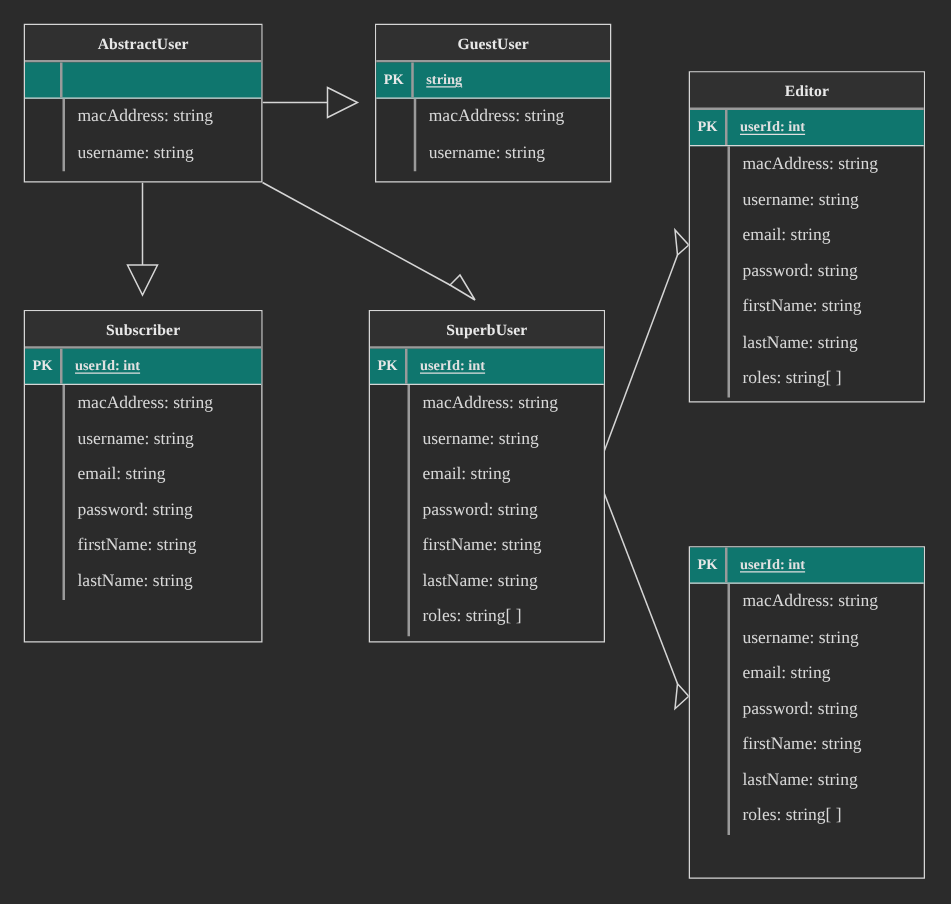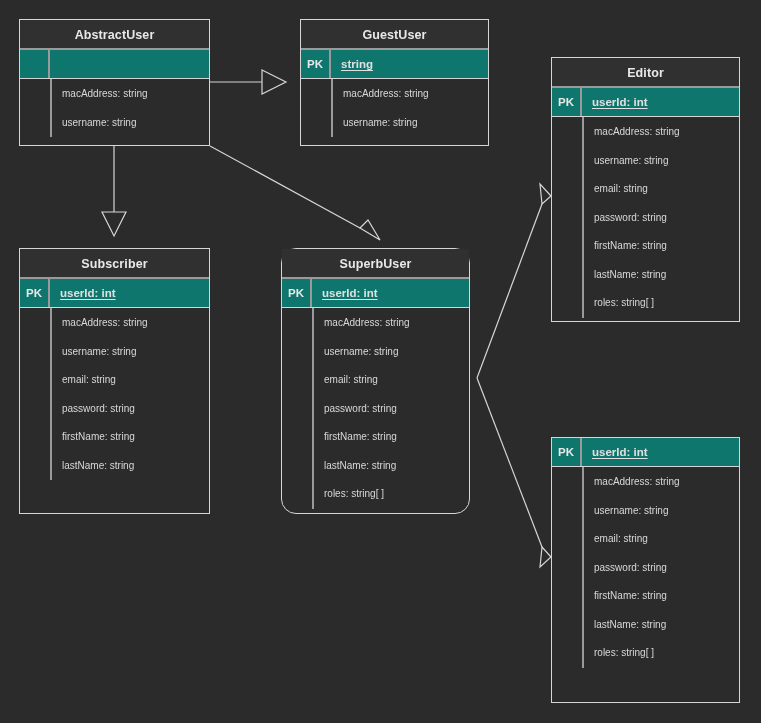--- a/index.html
+++ b/index.html
@@ -6,21 +6,21 @@
   html, body {
     margin: 0;
     padding: 0;
     background: #2b2b2b;
   }
   #canvas {
     position: relative;
     width: 761px;
     height: 723px;
     background: #2b2b2b;
-    font-family: Liberation Sans, sans-serif;
+    font-family: Liberation Serif, serif;
     overflow: hidden;
   }
   #edges {
     position: absolute;
     left: 0;
     top: 0;
     width: 761px;
     height: 723px;
     pointer-events: none;
   }
@@ -92,21 +92,21 @@
     border-left: 2px solid #9a9a9a;
     box-sizing: border-box;
     padding-top: 1px;
     align-self: flex-start;
   }
   .attr {
     height: 28.5px;
     line-height: 28.5px;
     padding-left: 10px;
     color: #d8d8d8;
-    font-size: 10px;
+    font-size: 14px;
     white-space: nowrap;
     box-sizing: border-box;
   }
 </style>
 </head>
 <body>
 
 <div id="canvas">
 
   <svg id="edges" viewBox="0 0 761 723" xmlns="http://www.w3.org/2000/svg">
@@ -199,21 +199,21 @@
           <div class="attr-list">
             <div class="attr">macAddress: string</div>
             <div class="attr">username: string</div>
             <div class="attr">email: string</div>
             <div class="attr">password: string</div>
             <div class="attr">firstName: string</div>
             <div class="attr">lastName: string</div>
           </div>
         </div>
       </div>
-      <div class="entity" style="left: 281px; top: 248px; width: 189px; height: 266px; border-radius: 15px;">
+      <div class="entity" style="left: 295px; top: 248px; width: 189px; height: 266px;">
         <div class="ent-title">SuperbUser</div>
         <div class="ent-pkrow">
           <div class="pk-key">PK</div>
           <div class="pk-field">
             <span class="u">userId: int</span>
           </div>
         </div>
         <div class="ent-body">
           <div class="body-gutter"></div>
           <div class="attr-list">

